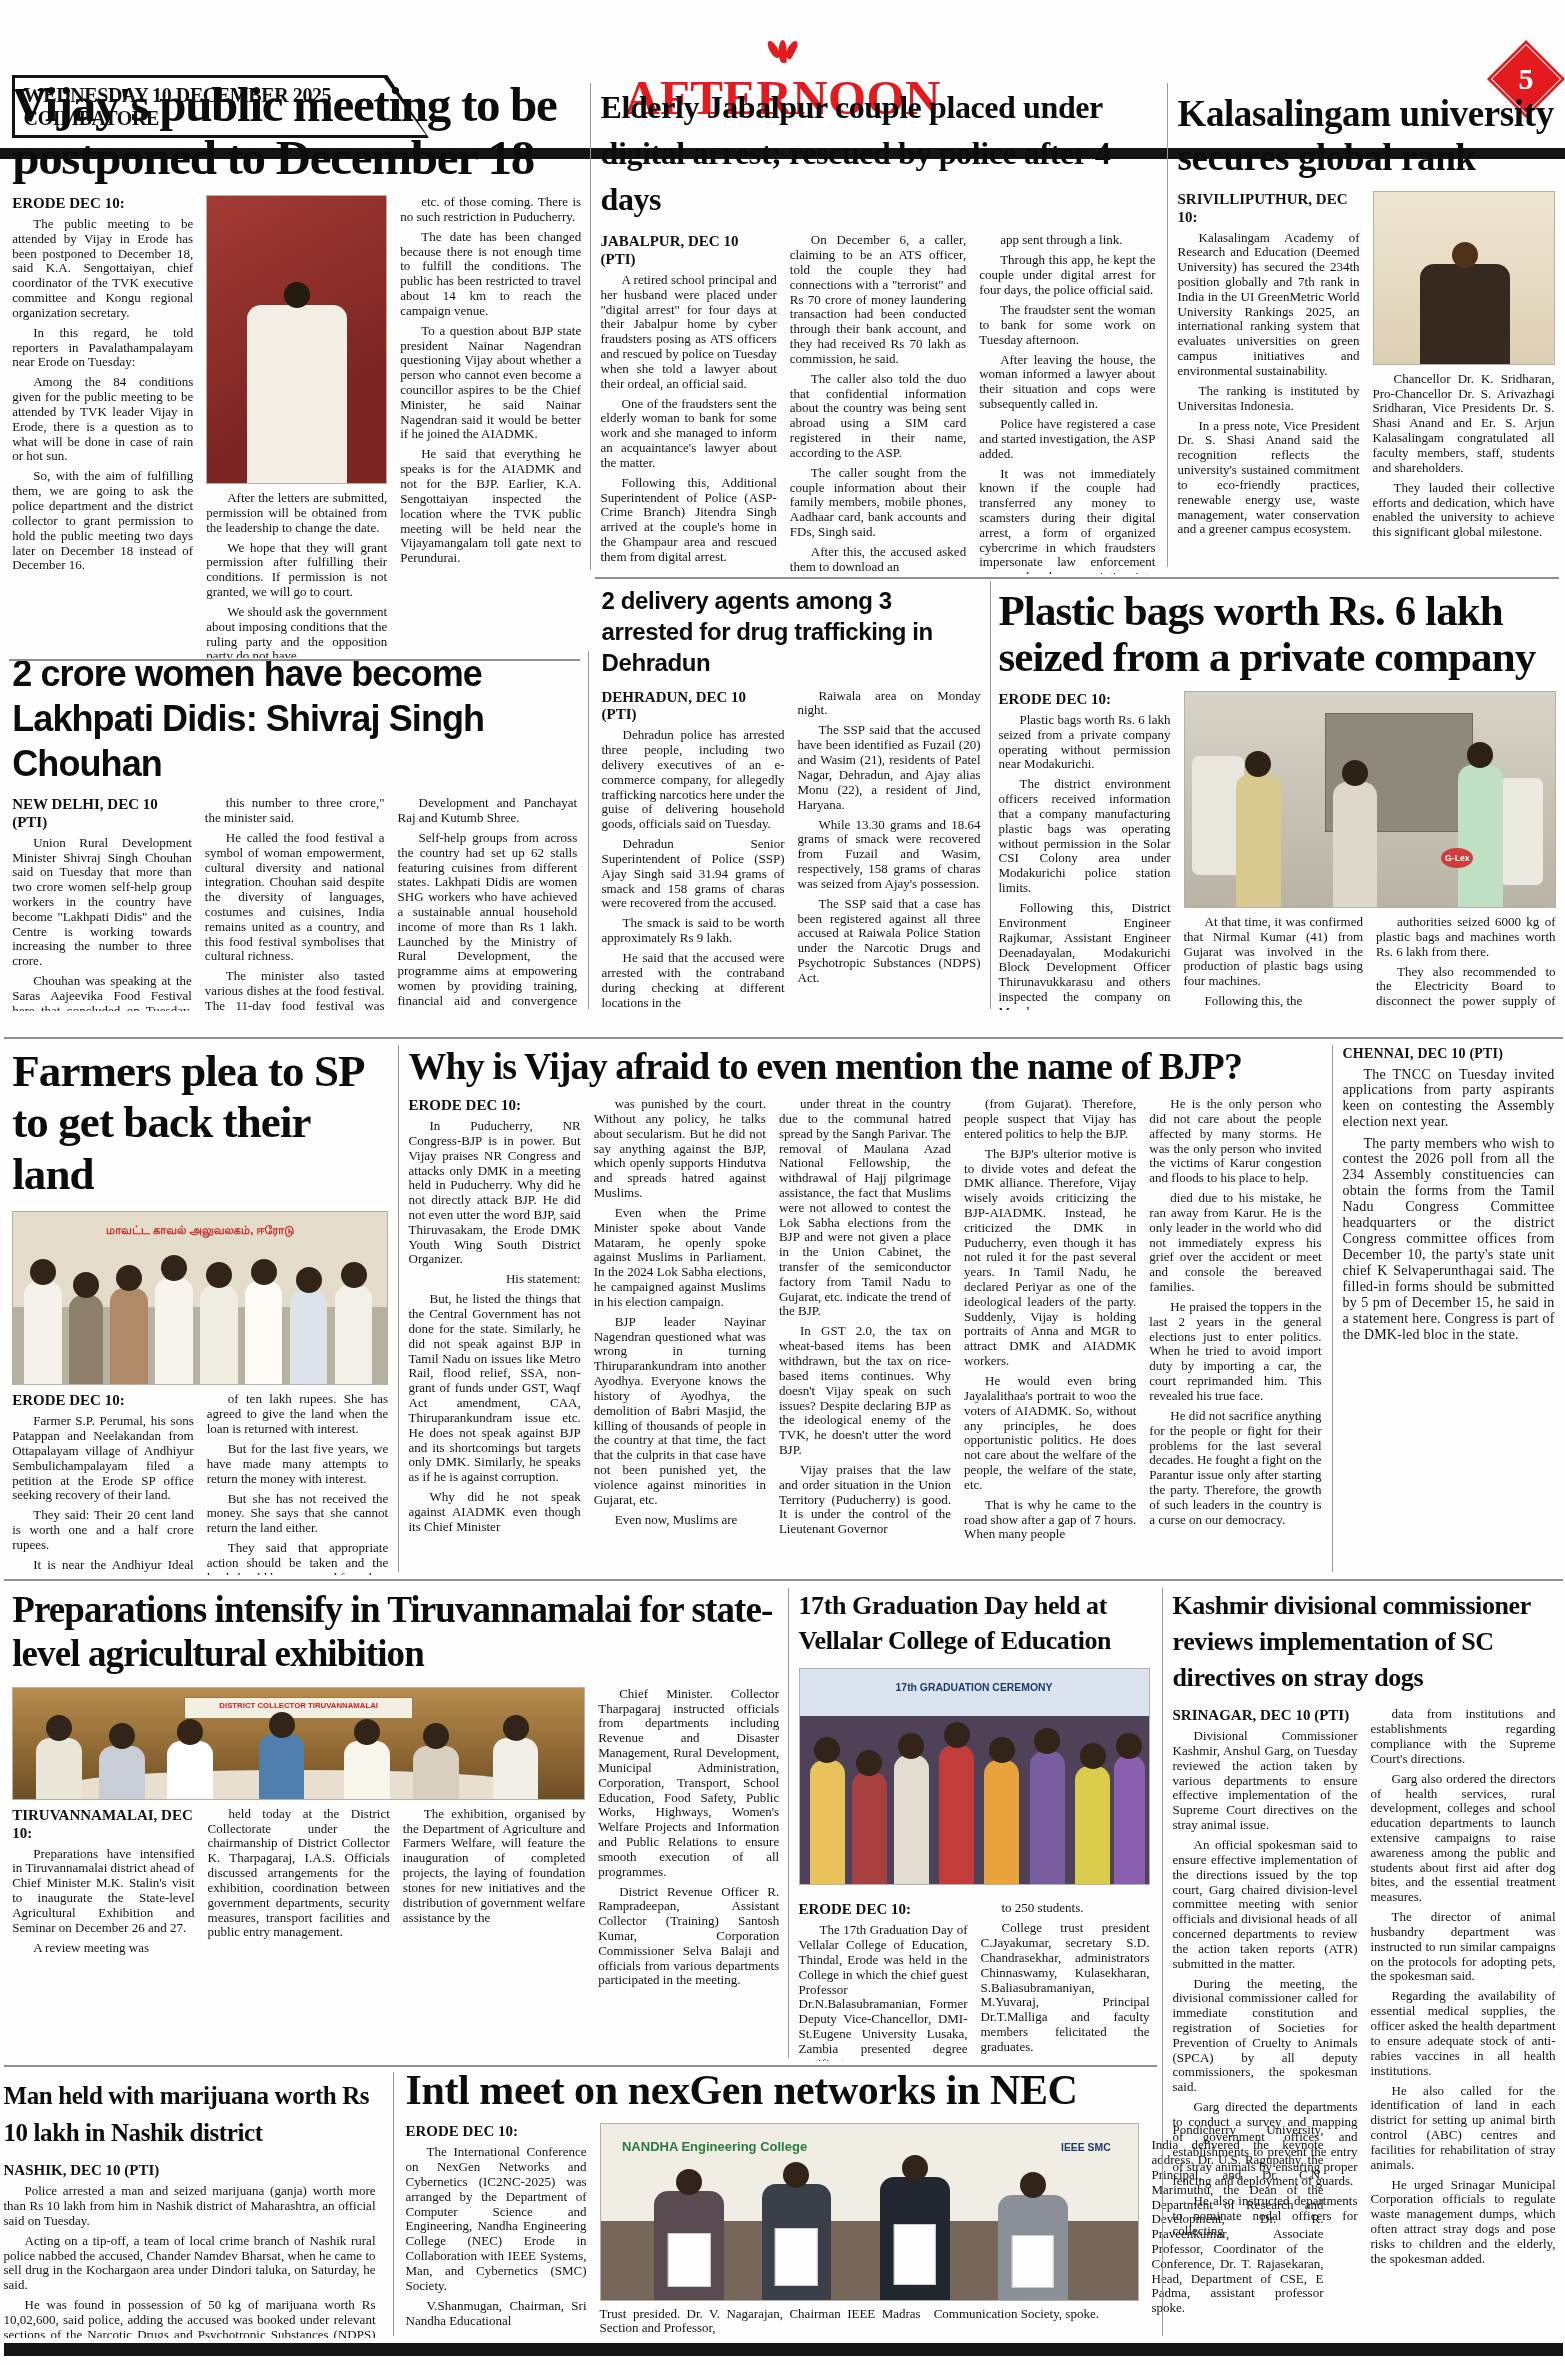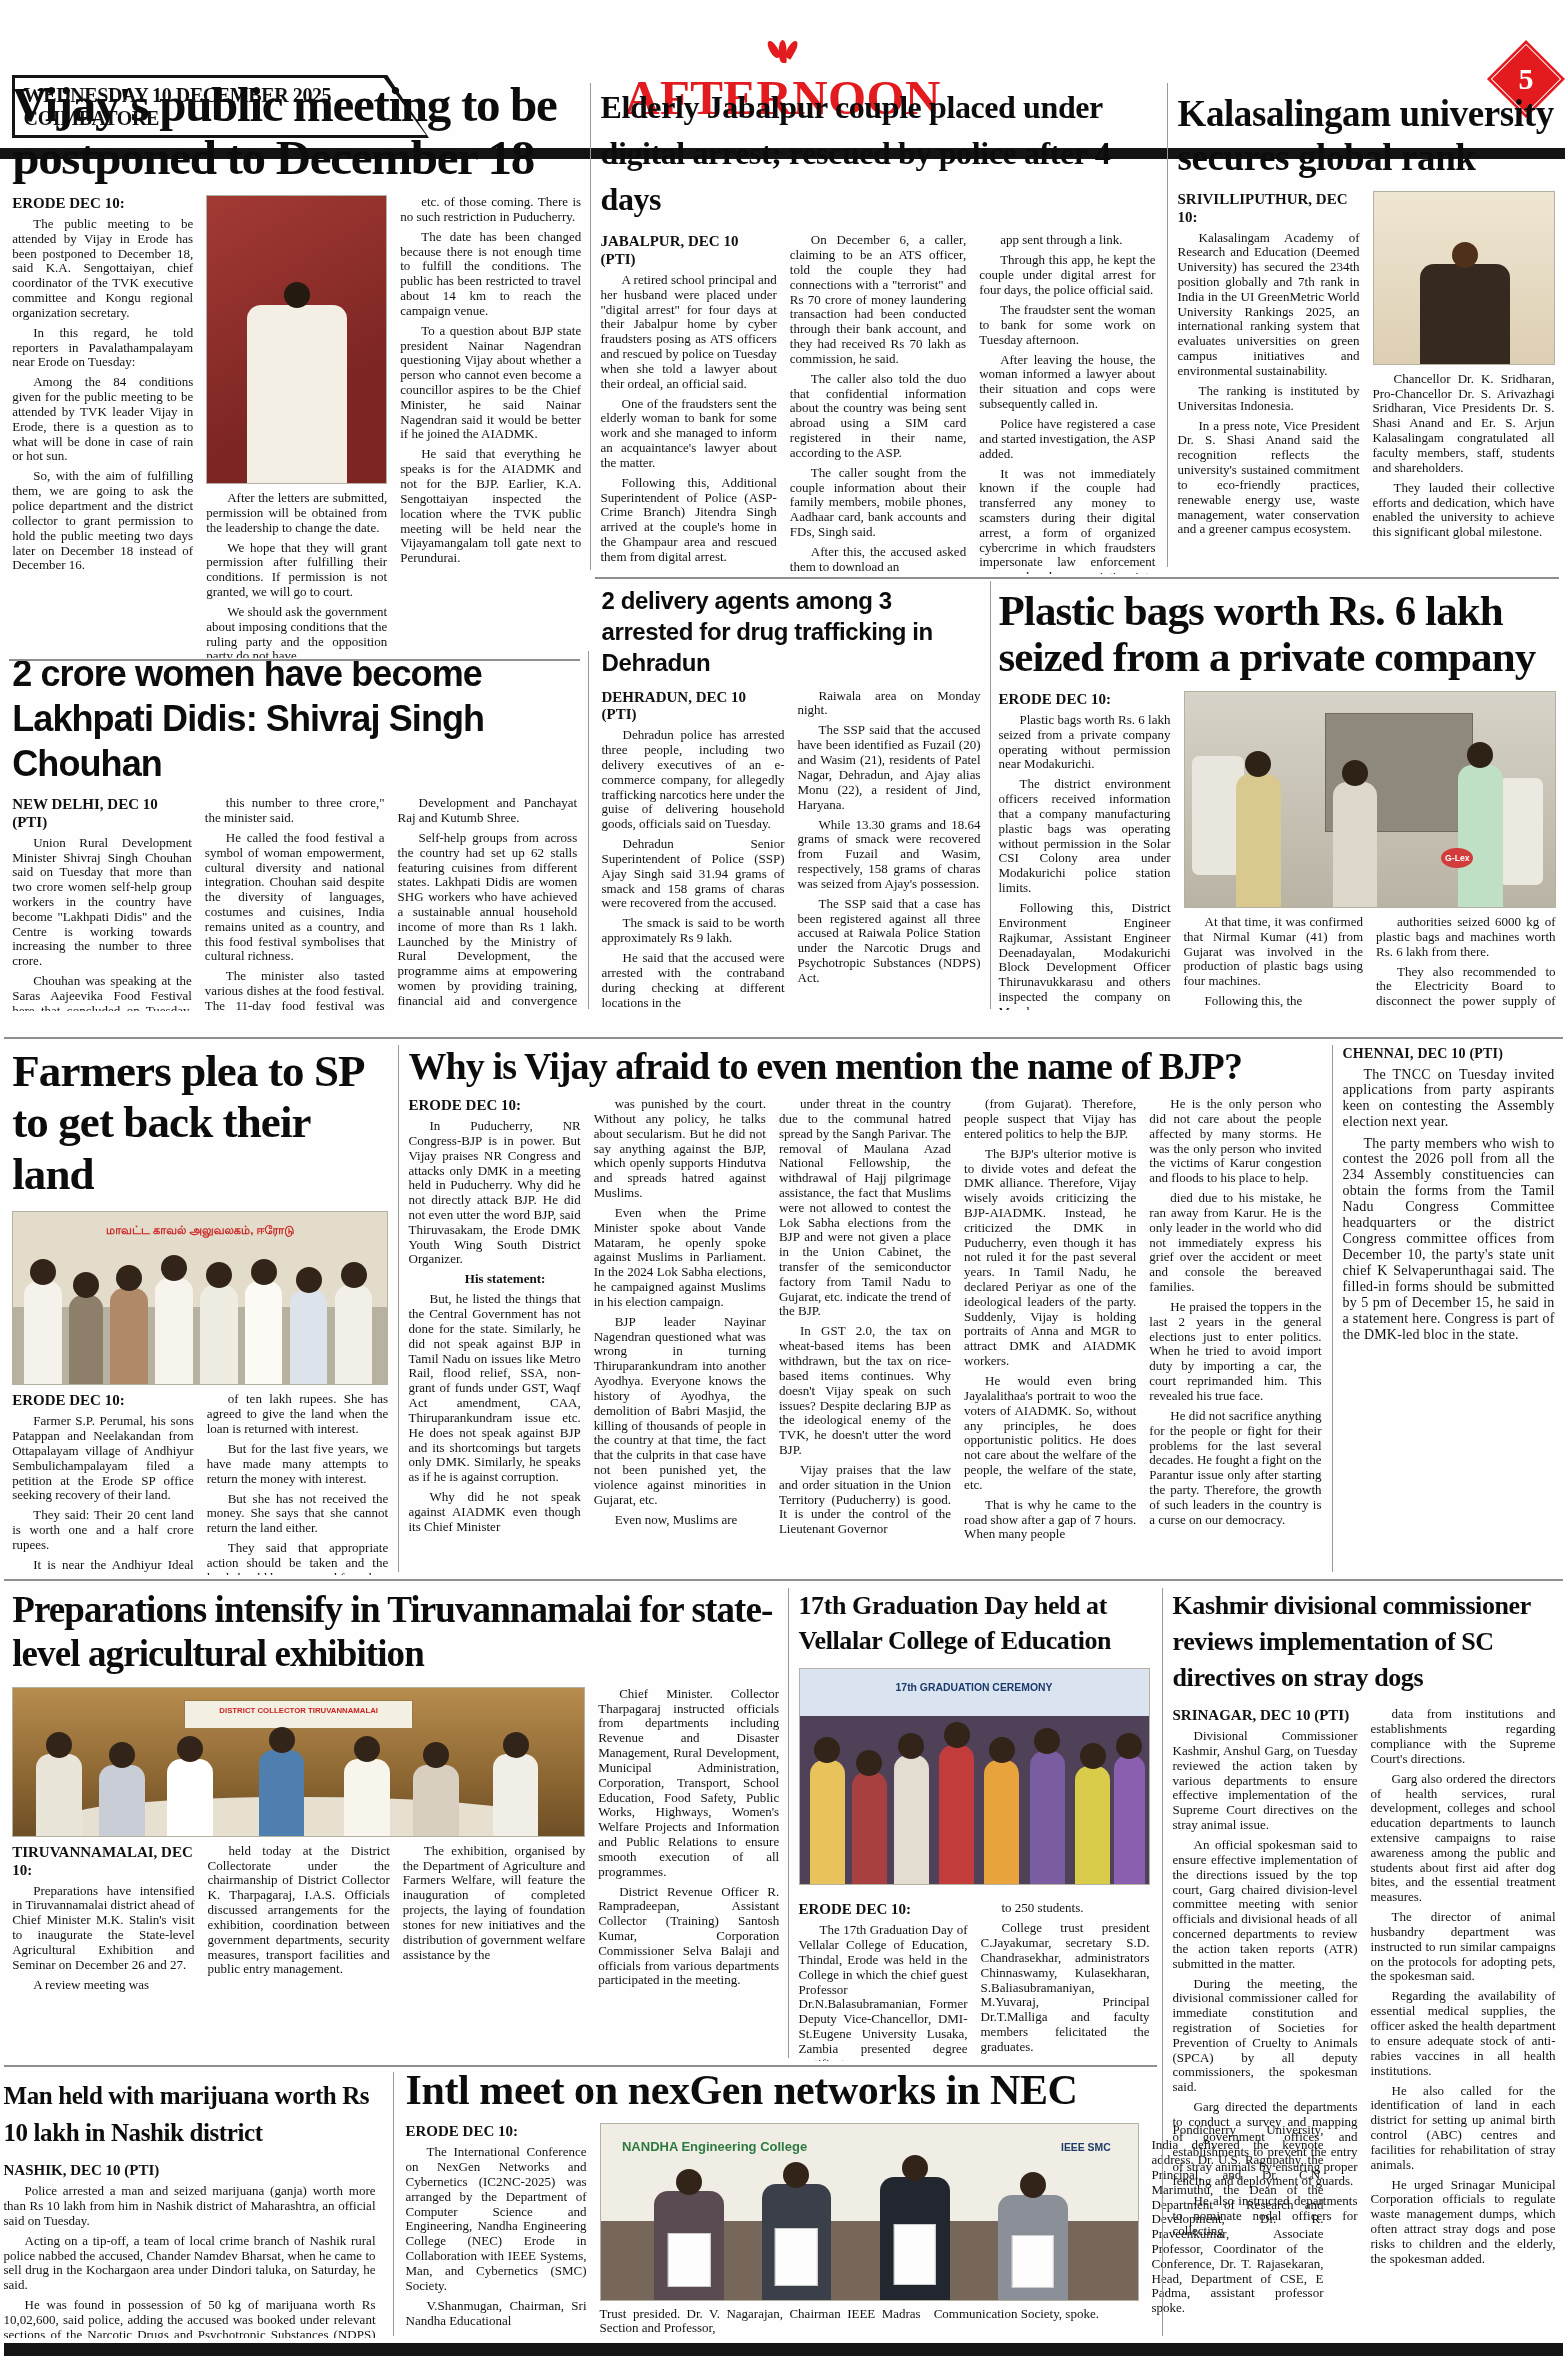--- a/index.html
+++ b/index.html
@@ -24,21 +24,21 @@
            transform:rotate(45deg);border:1.7px solid #fff;box-shadow:0 0 0 2.6px #e31b1e}
   .diamond span{position:absolute;left:0;top:0;width:100%;height:100%;display:flex;align-items:center;
            justify-content:center;transform:rotate(-45deg);color:#fff;font-weight:bold;font-size:30px}
   
   .art{position:absolute;overflow:hidden;padding:1.7px 3.5px}
   .hl{font-weight:bold;line-height:1.08;margin:0 0 10.4px;letter-spacing:-0.4px;color:#0c0c0c}
   .cols{display:flex;gap:13px;align-items:flex-start}
   .col{flex:1;min-width:0}
   p{font-size:13px;line-height:1.14;margin:0 0 5.2px;text-align:justify;text-indent:21px}
   .dateline{font-size:15px;font-weight:bold;text-indent:0;text-align:left;line-height:1.18;margin:0 0 4.3px}
-  .subhead{font-weight:bold;text-align:center}
+  .subhead{font-weight:normal;text-align:right}
   
   #vijay .hl{font-size:49px;letter-spacing:-1.3px}
   #jabalpur .hl{font-size:32px;line-height:1.45}
   #kalasalingam .hl{font-size:37px;line-height:1.2}
   #lakhpati .hl{font-family:"Liberation Sans",sans-serif;font-size:36px;letter-spacing:-0.9px;line-height:1.25}
   #delivery .hl{font-family:"Liberation Sans",sans-serif;font-size:24px;line-height:1.3}
   #plastic .hl{font-size:43px;letter-spacing:-0.9px}
   #farmers .hl{font-size:45px;letter-spacing:-0.9px;line-height:1.15}
   #whyvijay .hl{font-size:38px;white-space:nowrap;letter-spacing:-0.9px}
   #tncc .hl{font-size:27px;line-height:1.3;letter-spacing:0.4px}
@@ -58,21 +58,21 @@
   .fg::before{content:"";position:absolute;top:-22.6px;left:50%;transform:translateX(-50%);
       width:26px;height:26px;border-radius:50%;background:var(--h,#33241a)}
   .fg.cert::after{content:"";position:absolute;left:50%;top:38%;width:58%;height:48%;background:#fdfdfd;
       transform:translateX(-50%);border:0.9px solid #ccc}
   .blk{position:absolute}
   .photo .sign{position:absolute;font-family:"Liberation Sans",sans-serif;font-weight:bold;white-space:nowrap}
   .ph-vijay{height:289px;background:linear-gradient(150deg,#a33a35,#7c2522 70%)}
   .ph-chan{height:174px;background:linear-gradient(#efe6d2,#ddcfb4)}
   .ph-plastic{height:217px;background:linear-gradient(#d7d3c8,#b9b3a4)}
   .ph-farmers{height:174px;background:linear-gradient(#e3dccb 55%,#b7b1a2 55%)}
-  .ph-meeting{height:150px;background:linear-gradient(#b78c4e,#8d6733 60%,#6e4f26)}
+  .ph-meeting{height:113px;background:linear-gradient(#b78c4e,#8d6733 60%,#6e4f26)}
   .ph-grad{height:217px;background:linear-gradient(#d9e4f0 22%,#4e4158 22%)}
   .ph-nec{height:178px;background:linear-gradient(#f0ede4 55%,#77675a 55%)}
   .caption-strip{display:flex;gap:13px;margin-top:5.2px}
   .caption-strip p{text-indent:0}
 </style>
 </head>
 <body>
 
 <div class="page">
 

